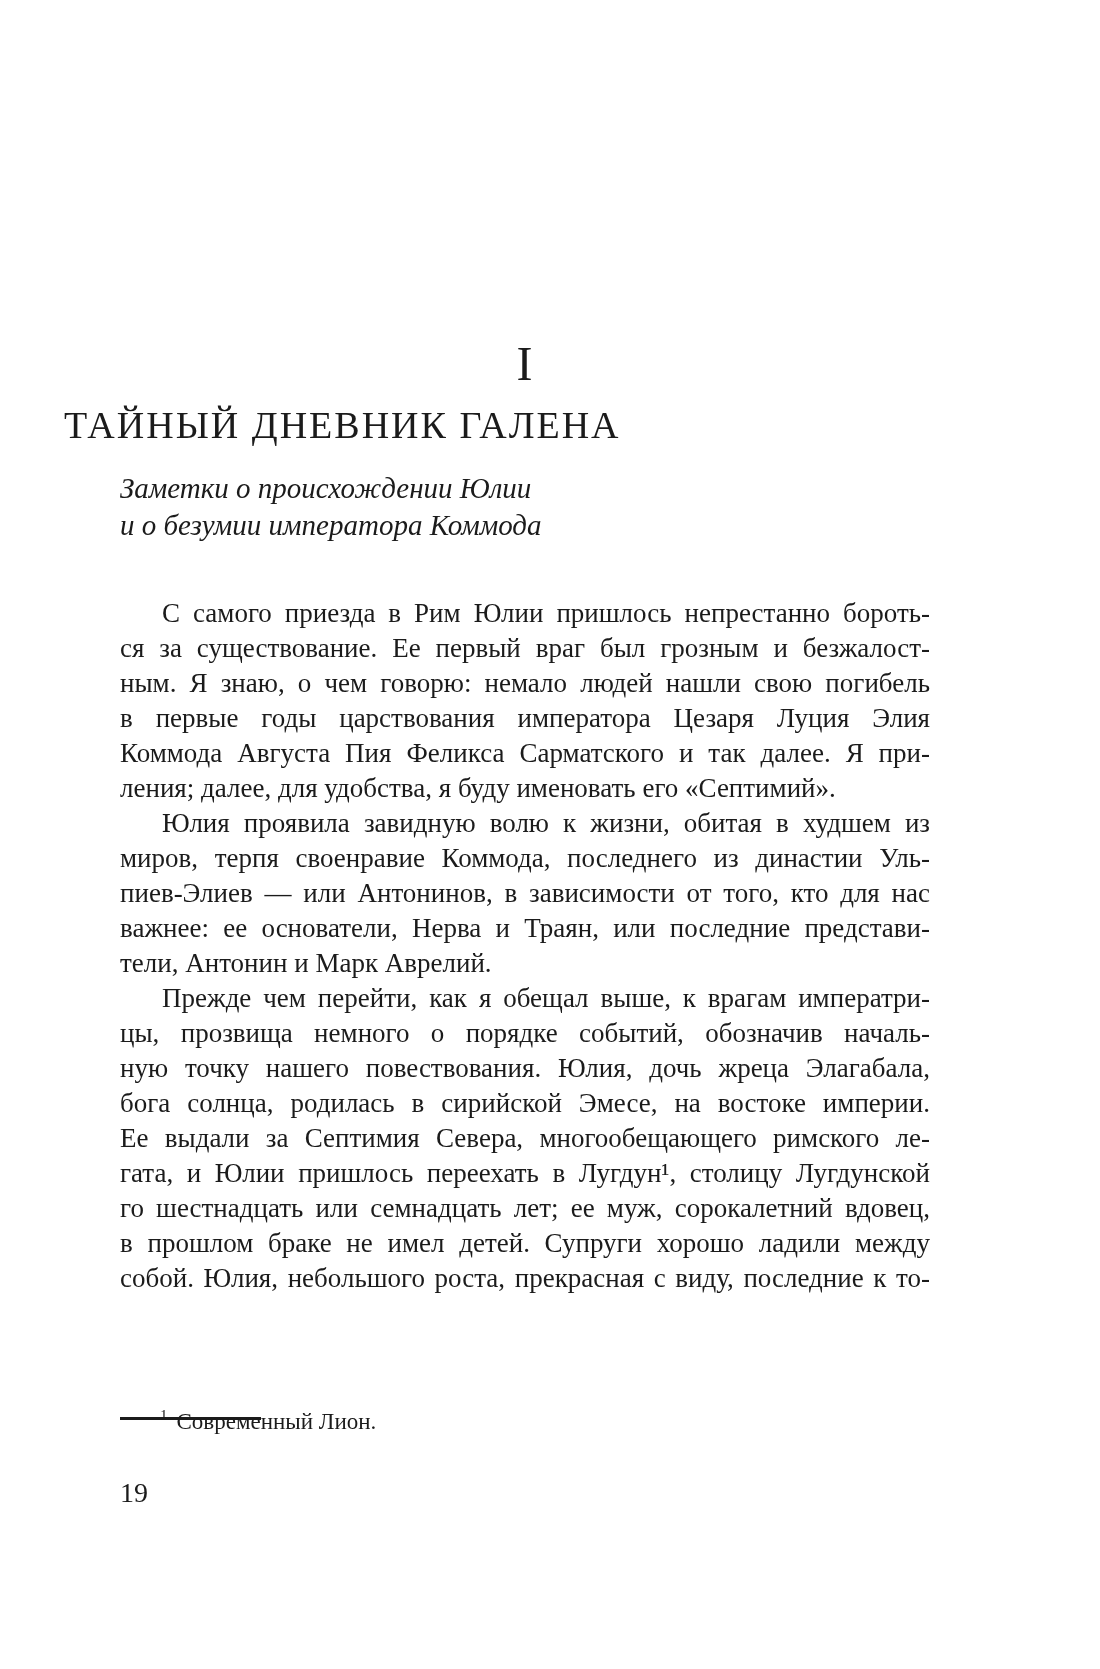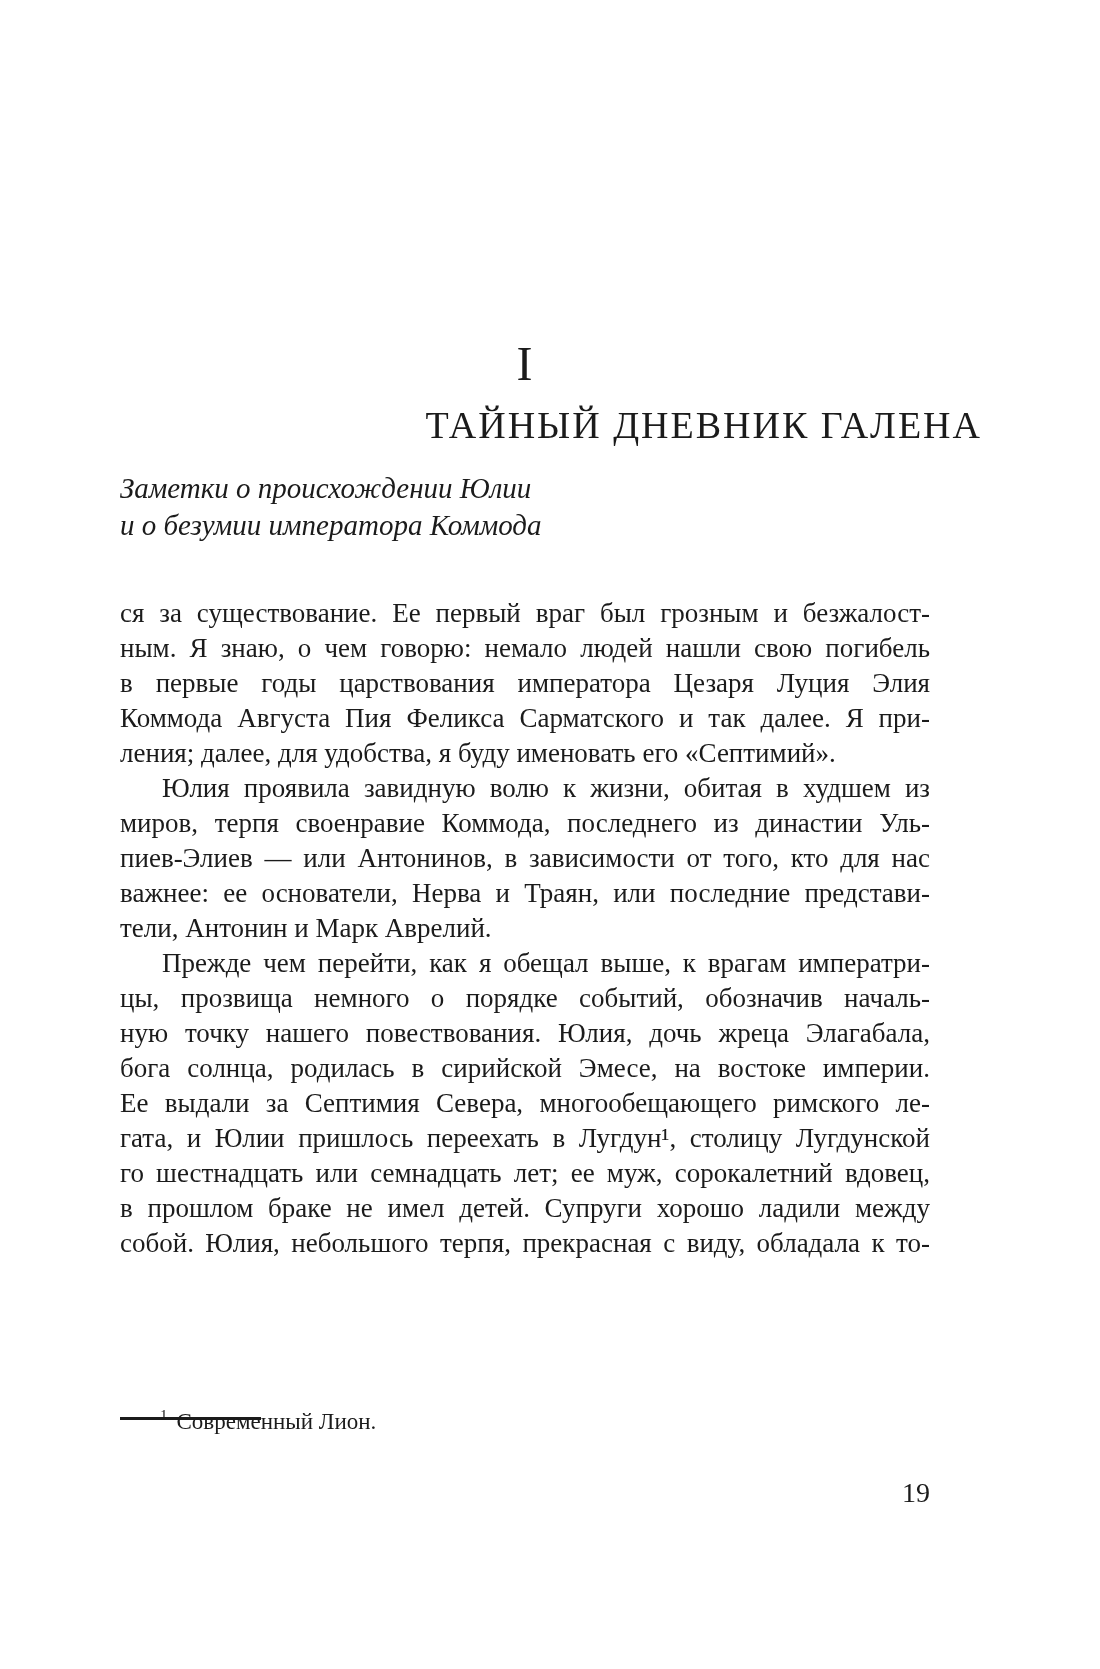--- a/index.html
+++ b/index.html
@@ -17,23 +17,23 @@
     position: absolute;
     left: 120px; width: 810px;
     top: 340px;
     text-align: center;
     font-size: 48px;
     line-height: 1;
     letter-spacing: 1px;
   }
   .chapter-title {
     position: absolute;
-    left: 72px; width: 910px;
+    left: 64px; width: 910px;
     top: 404px;
-    text-align: right;
+    text-align: left;
     font-size: 38px;
     line-height: 1.15;
     letter-spacing: 2px;
     white-space: nowrap;
   }
   .chapter-subtitle {
     position: absolute;
     left: 120px; width: 810px;
     top: 470px;
     text-align: left;
@@ -81,21 +81,21 @@
     font-size: 15px;
     vertical-align: super;
     line-height: 0;
   }
   .footnote .fn-text { margin-left: 9px; }
 
   .page-number {
     position: absolute;
     left: 120px; width: 810px;
     top: 1478px;
-    text-align: right;
+    text-align: left;
     font-size: 28px;
     line-height: 1.1;
   }
 </style>
 </head>
 <body>
 
 <div class="page">
 
   <div class="chapter-number">I</div>
@@ -103,20 +103,21 @@
   <div class="chapter-title">ТАЙНЫЙ ДНЕВНИК ГАЛЕНА</div>
 
   <div class="chapter-subtitle">
     <div>Заметки о происхождении Юлии</div>
     <div>и о безумии императора Коммода</div>
   </div>
 
   <div class="body-text">
 
     <div>
+      <div class="text-line first">С самого приезда в Рим Юлии пришлось непрестанно бороть-</div>
       <div class="text-line">ся за существование. Ее первый враг был грозным и безжалост-</div>
       <div class="text-line">ным. Я знаю, о чем говорю: немало людей нашли свою погибель</div>
       <div class="text-line">в первые годы царствования императора Цезаря Луция Элия</div>
       <div class="text-line">Коммода Августа Пия Феликса Сарматского и так далее. Я при-</div>
       <div class="text-line end">ления; далее, для удобства, я буду именовать его «Септимий».</div>
     </div>
 
     <div>
       <div class="text-line first">Юлия проявила завидную волю к жизни, обитая в худшем из</div>
       <div class="text-line">миров, терпя своенравие Коммода, последнего из династии Уль-</div>
@@ -127,21 +128,21 @@
 
     <div>
       <div class="text-line first">Прежде чем перейти, как я обещал выше, к врагам императри-</div>
       <div class="text-line">цы, прозвища немного о порядке событий, обозначив началь-</div>
       <div class="text-line">ную точку нашего повествования. Юлия, дочь жреца Элагабала,</div>
       <div class="text-line">бога солнца, родилась в сирийской Эмесе, на востоке империи.</div>
       <div class="text-line">Ее выдали за Септимия Севера, многообещающего римского ле-</div>
       <div class="text-line">гата, и Юлии пришлось переехать в Лугдун¹, столицу Лугдунской</div>
       <div class="text-line">го шестнадцать или семнадцать лет; ее муж, сорокалетний вдовец,</div>
       <div class="text-line">в прошлом браке не имел детей. Супруги хорошо ладили между</div>
-      <div class="text-line">собой. Юлия, небольшого терпя, прекрасная с виду, обладала к то-</div>
+      <div class="text-line">собой. Юлия, небольшого роста, прекрасная с виду, последние к то-</div>
     </div>
 
   </div>
 
   <div class="footnote-rule"></div>
 
   <div class="footnote">
     <span class="fn-indent"></span><sup>1</sup><span class="fn-text">Современный Лион.</span>
   </div>
 

